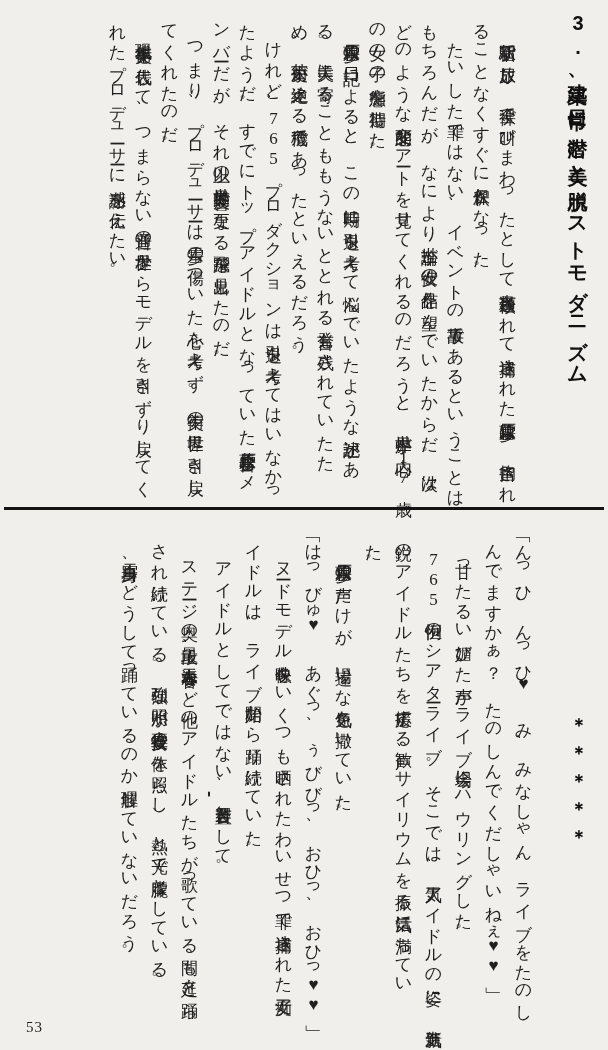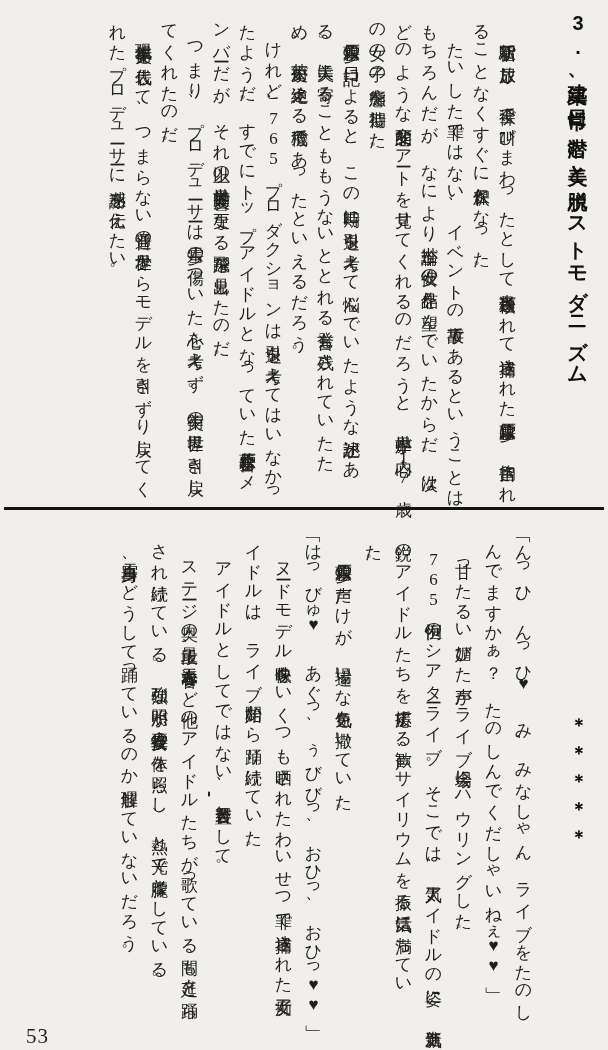--- a/index.html
+++ b/index.html
@@ -67,22 +67,22 @@
     -webkit-text-emphasis-position:under left;
   }
   .divider{
     position:absolute;
     left:4px;right:4px;top:507px;
     height:3px;
     background:#141414;
   }
   .page-number{
     position:absolute;
-    left:26px;bottom:1px;
-    font-size:21px;
+    left:26px;bottom:14px;
+    font-size:15px;
     letter-spacing:1px;
     color:#1f1f1f;
     writing-mode:horizontal-tb;
   }
 </style>
 </head>
 <body>
 
 <div class="page">
 

